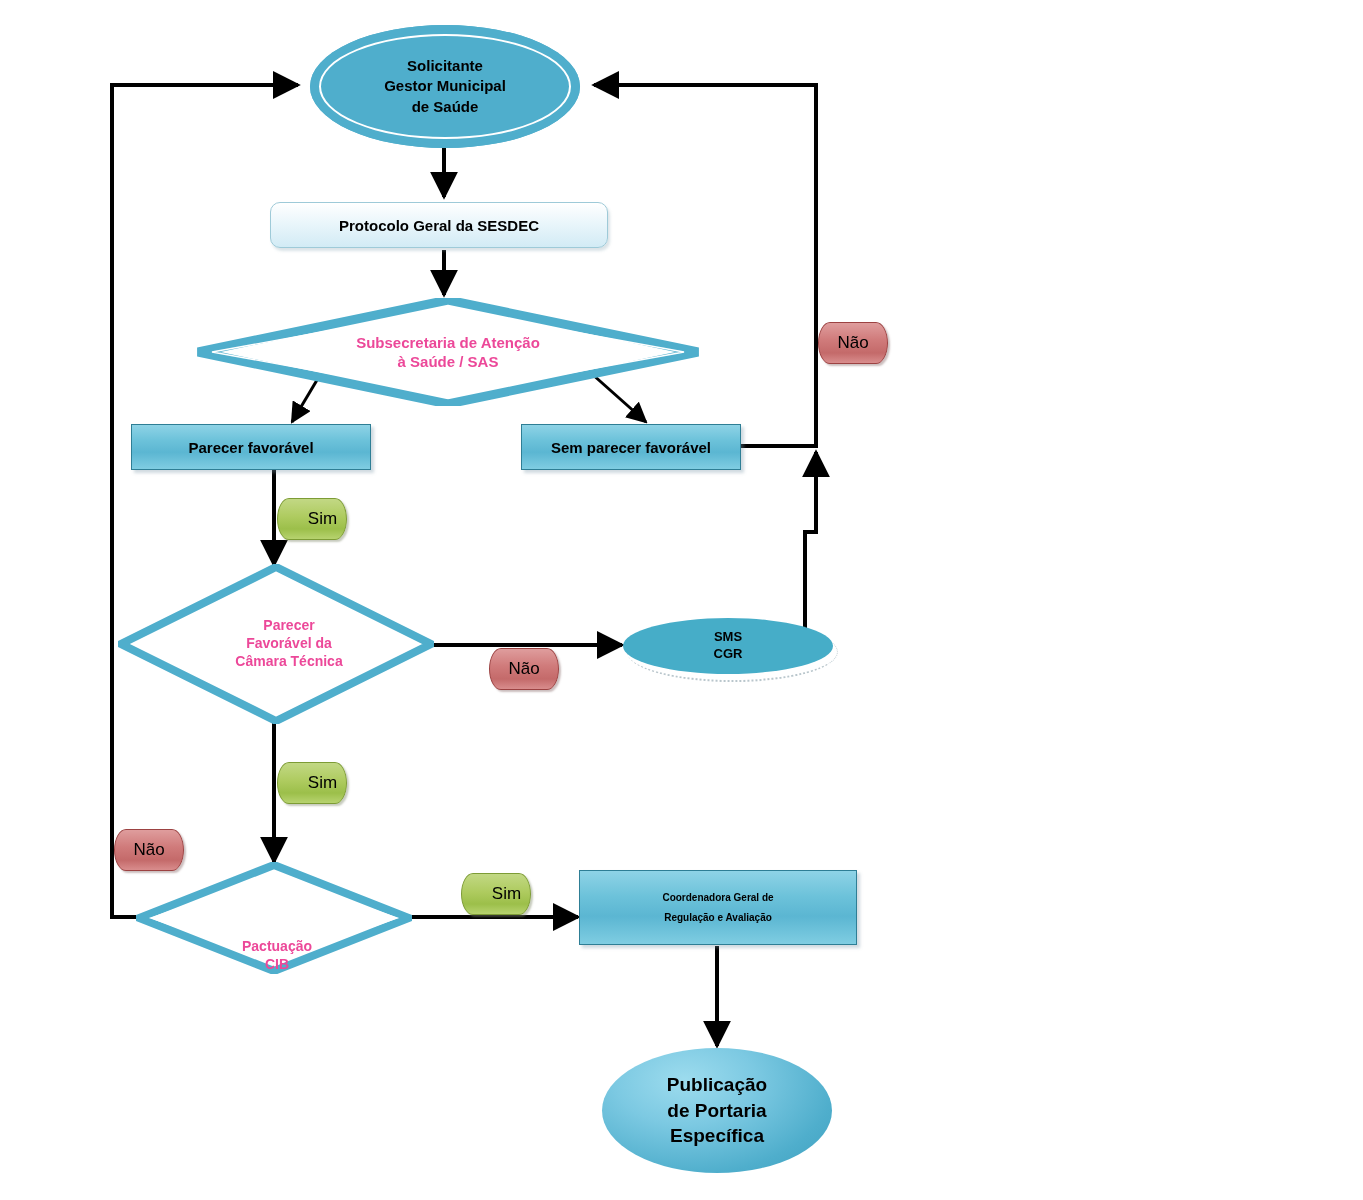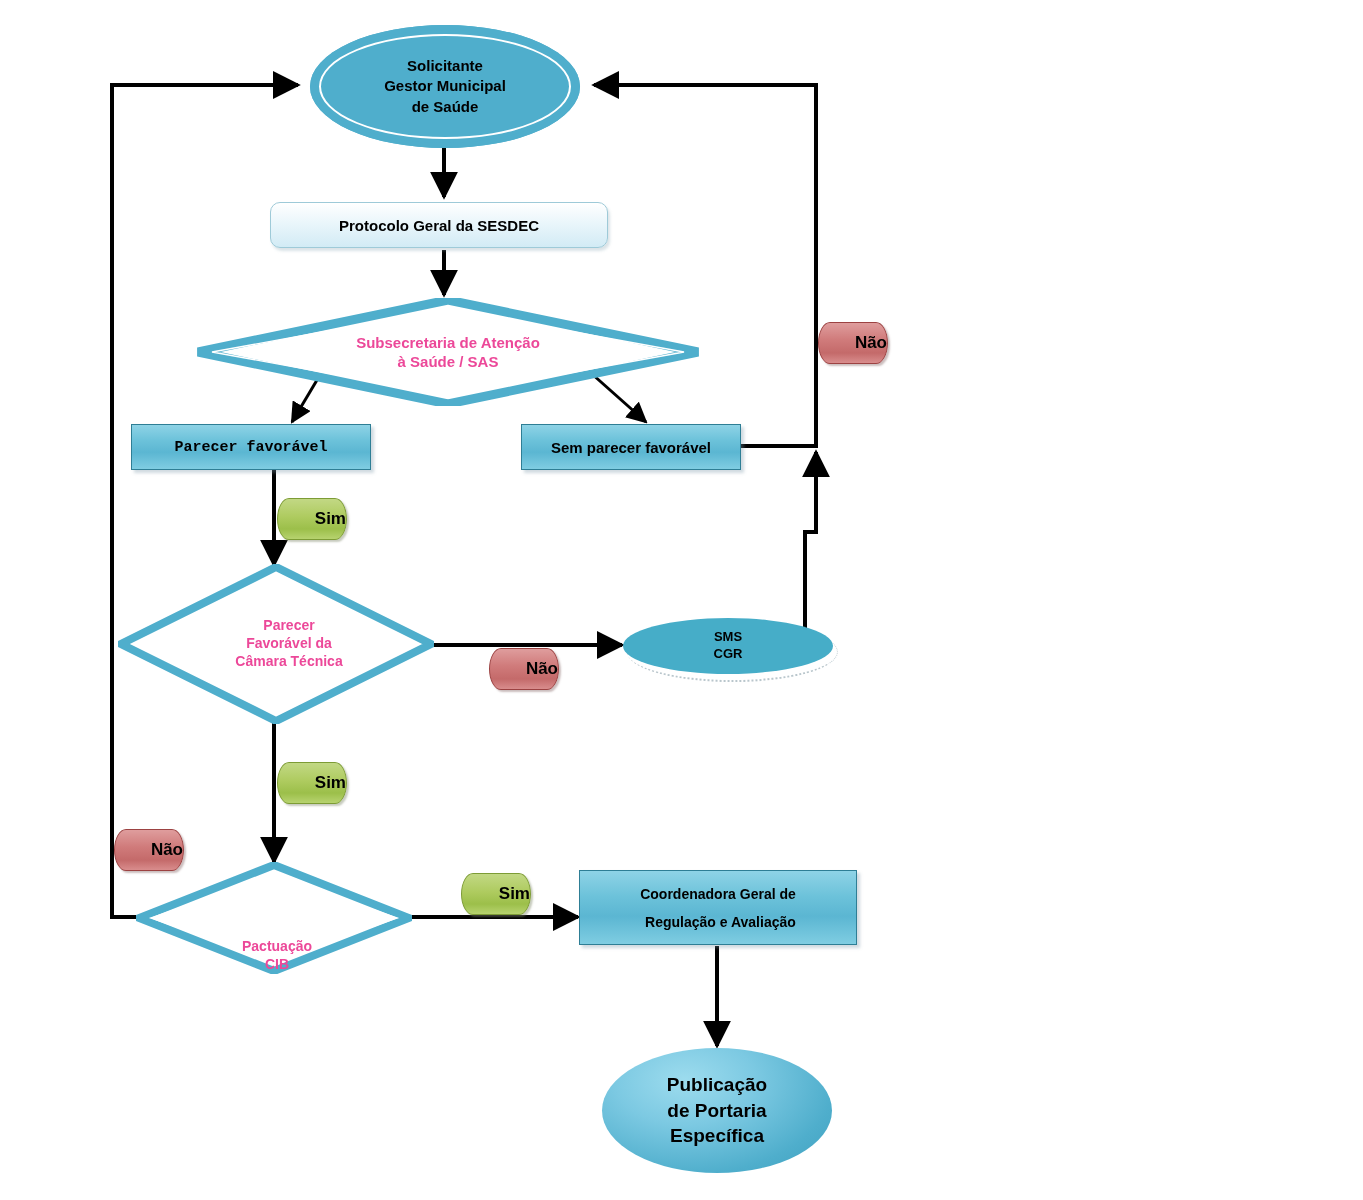--- a/index.html
+++ b/index.html
@@ -94,23 +94,22 @@
     position: relative;
     z-index: 3;
     color: #ec4899;
     font-weight: bold;
     line-height: 1.28;
   }
 
   
   .pill {
     border-radius: 12px / 50%;
-    font-weight: bold;
+    font-weight: normal;
     color: #000;
-    justify-content: flex-end;
   }
   .pill-yes {
     background: linear-gradient(to bottom, #c2d884 0%, #aecb5f 45%, #9cbf4a 75%, #b7d36f 100%);
     border: 1px solid #7d9c35;
     box-shadow: 2px 2px 2px rgba(130,140,110,0.45);
     padding-left: 21px;
   }
   .pill-no {
     background: linear-gradient(to bottom, #df9d9d 0%, #d07b7b 42%, #c46a6a 75%, #d98d8d 100%);
     border: 1px solid #9c4242;
@@ -172,21 +171,21 @@
     <svg width="504" height="108" viewBox="0 0 504 108" style="position:absolute;left:0;top:0;">
       <polygon points="252,2 502,54 252,106 2,54" fill="#ffffff" stroke="#4FAECC" stroke-width="9"></polygon>
       <polygon points="252,11 488,54 252,97 16,54" fill="none" stroke="#ffffff" stroke-width="1.4"></polygon>
     </svg>
     <span class="dtext" style="font-size:15px;">
       <span>Subsecretaria de Atenção</span><br>
       <span>à Saúde / SAS</span>
     </span>
   </div>
 
-  <div class="node box-teal" style="left:131px; top:424px; width:240px; height:46px; font-size:15px;font-family:Liberation Mono, monospace;">
+  <div class="node box-teal" style="left:131px; top:424px; width:240px; height:46px; font-size:15px;">
     <span>Parecer favorável</span>
   </div>
 
   <div class="node box-teal" style="left:521px; top:424px; width:220px; height:46px; font-size:15px;">
     <span>Sem parecer favorável</span>
   </div>
 
   <div class="node diamond" style="left:118px; top:564px; width:316px; height:160px;">
     <svg width="316" height="160" viewBox="0 0 316 160" style="position:absolute;left:0;top:0;">
       <polygon points="158,3 313,80 158,157 3,80" fill="#ffffff" stroke="#4FAECC" stroke-width="8"></polygon>
@@ -211,21 +210,21 @@
     <svg width="276" height="112" viewBox="0 0 276 112" style="position:absolute;left:0;top:0;">
       <polygon points="138,3 273,56 138,109 3,56" fill="#ffffff" stroke="#4FAECC" stroke-width="8"></polygon>
       <polygon points="138,13 261,56 138,99 15,56" fill="none" stroke="#ffffff" stroke-width="1.4"></polygon>
     </svg>
     <span class="dtext" style="font-size:14px; margin-left:6px;">
       <span>Pactuação</span><br>
       <span>CIB</span>
     </span>
   </div>
 
-  <div class="node box-teal" style="left:579px; top:870px; width:278px; height:75px; font-size:14px; line-height:2.0;text-align:right;">
+  <div class="node box-teal" style="left:579px; top:870px; width:278px; height:75px; font-size:10px; line-height:2.0;">
     <span>
       <span>Coordenadora Geral de</span><br>
       <span>Regulação e Avaliação</span>
     </span>
   </div>
 
   <div class="node ellipse-grad" style="left:602px; top:1048px; width:230px; height:125px; font-size:19px; line-height:1.35;">
     <span>
       <span>Publicação</span><br>
       <span>de Portaria</span><br>

